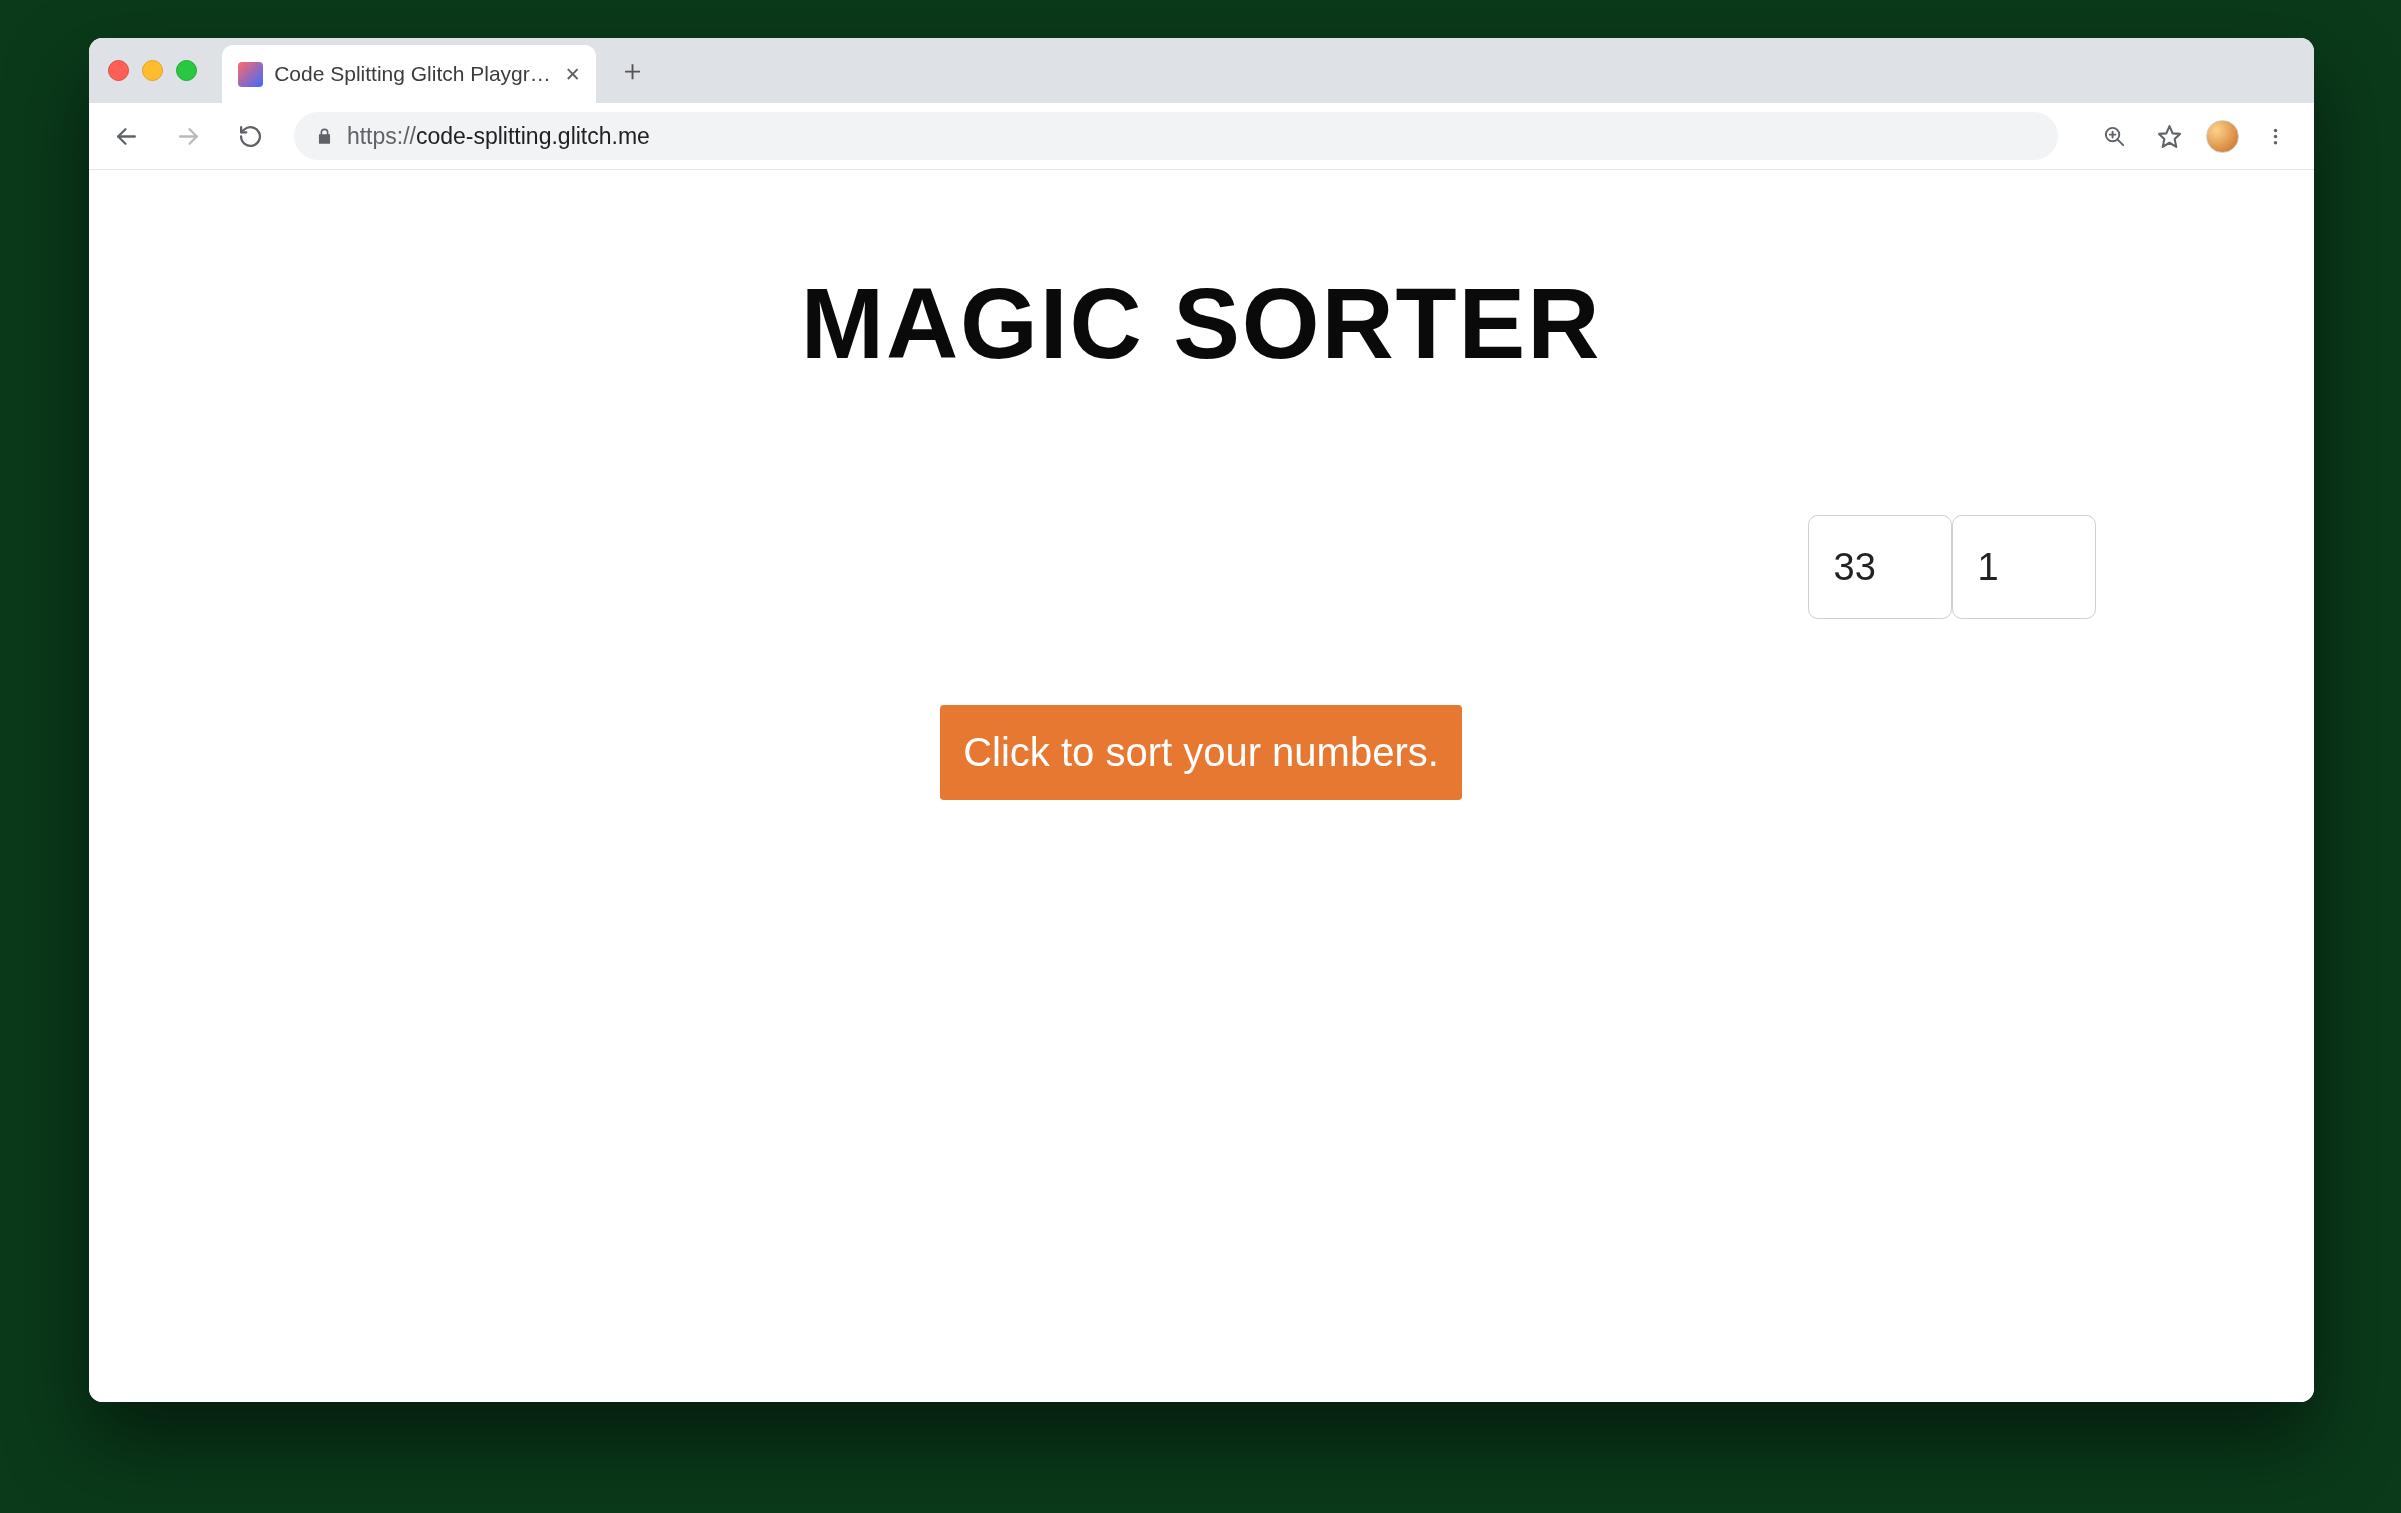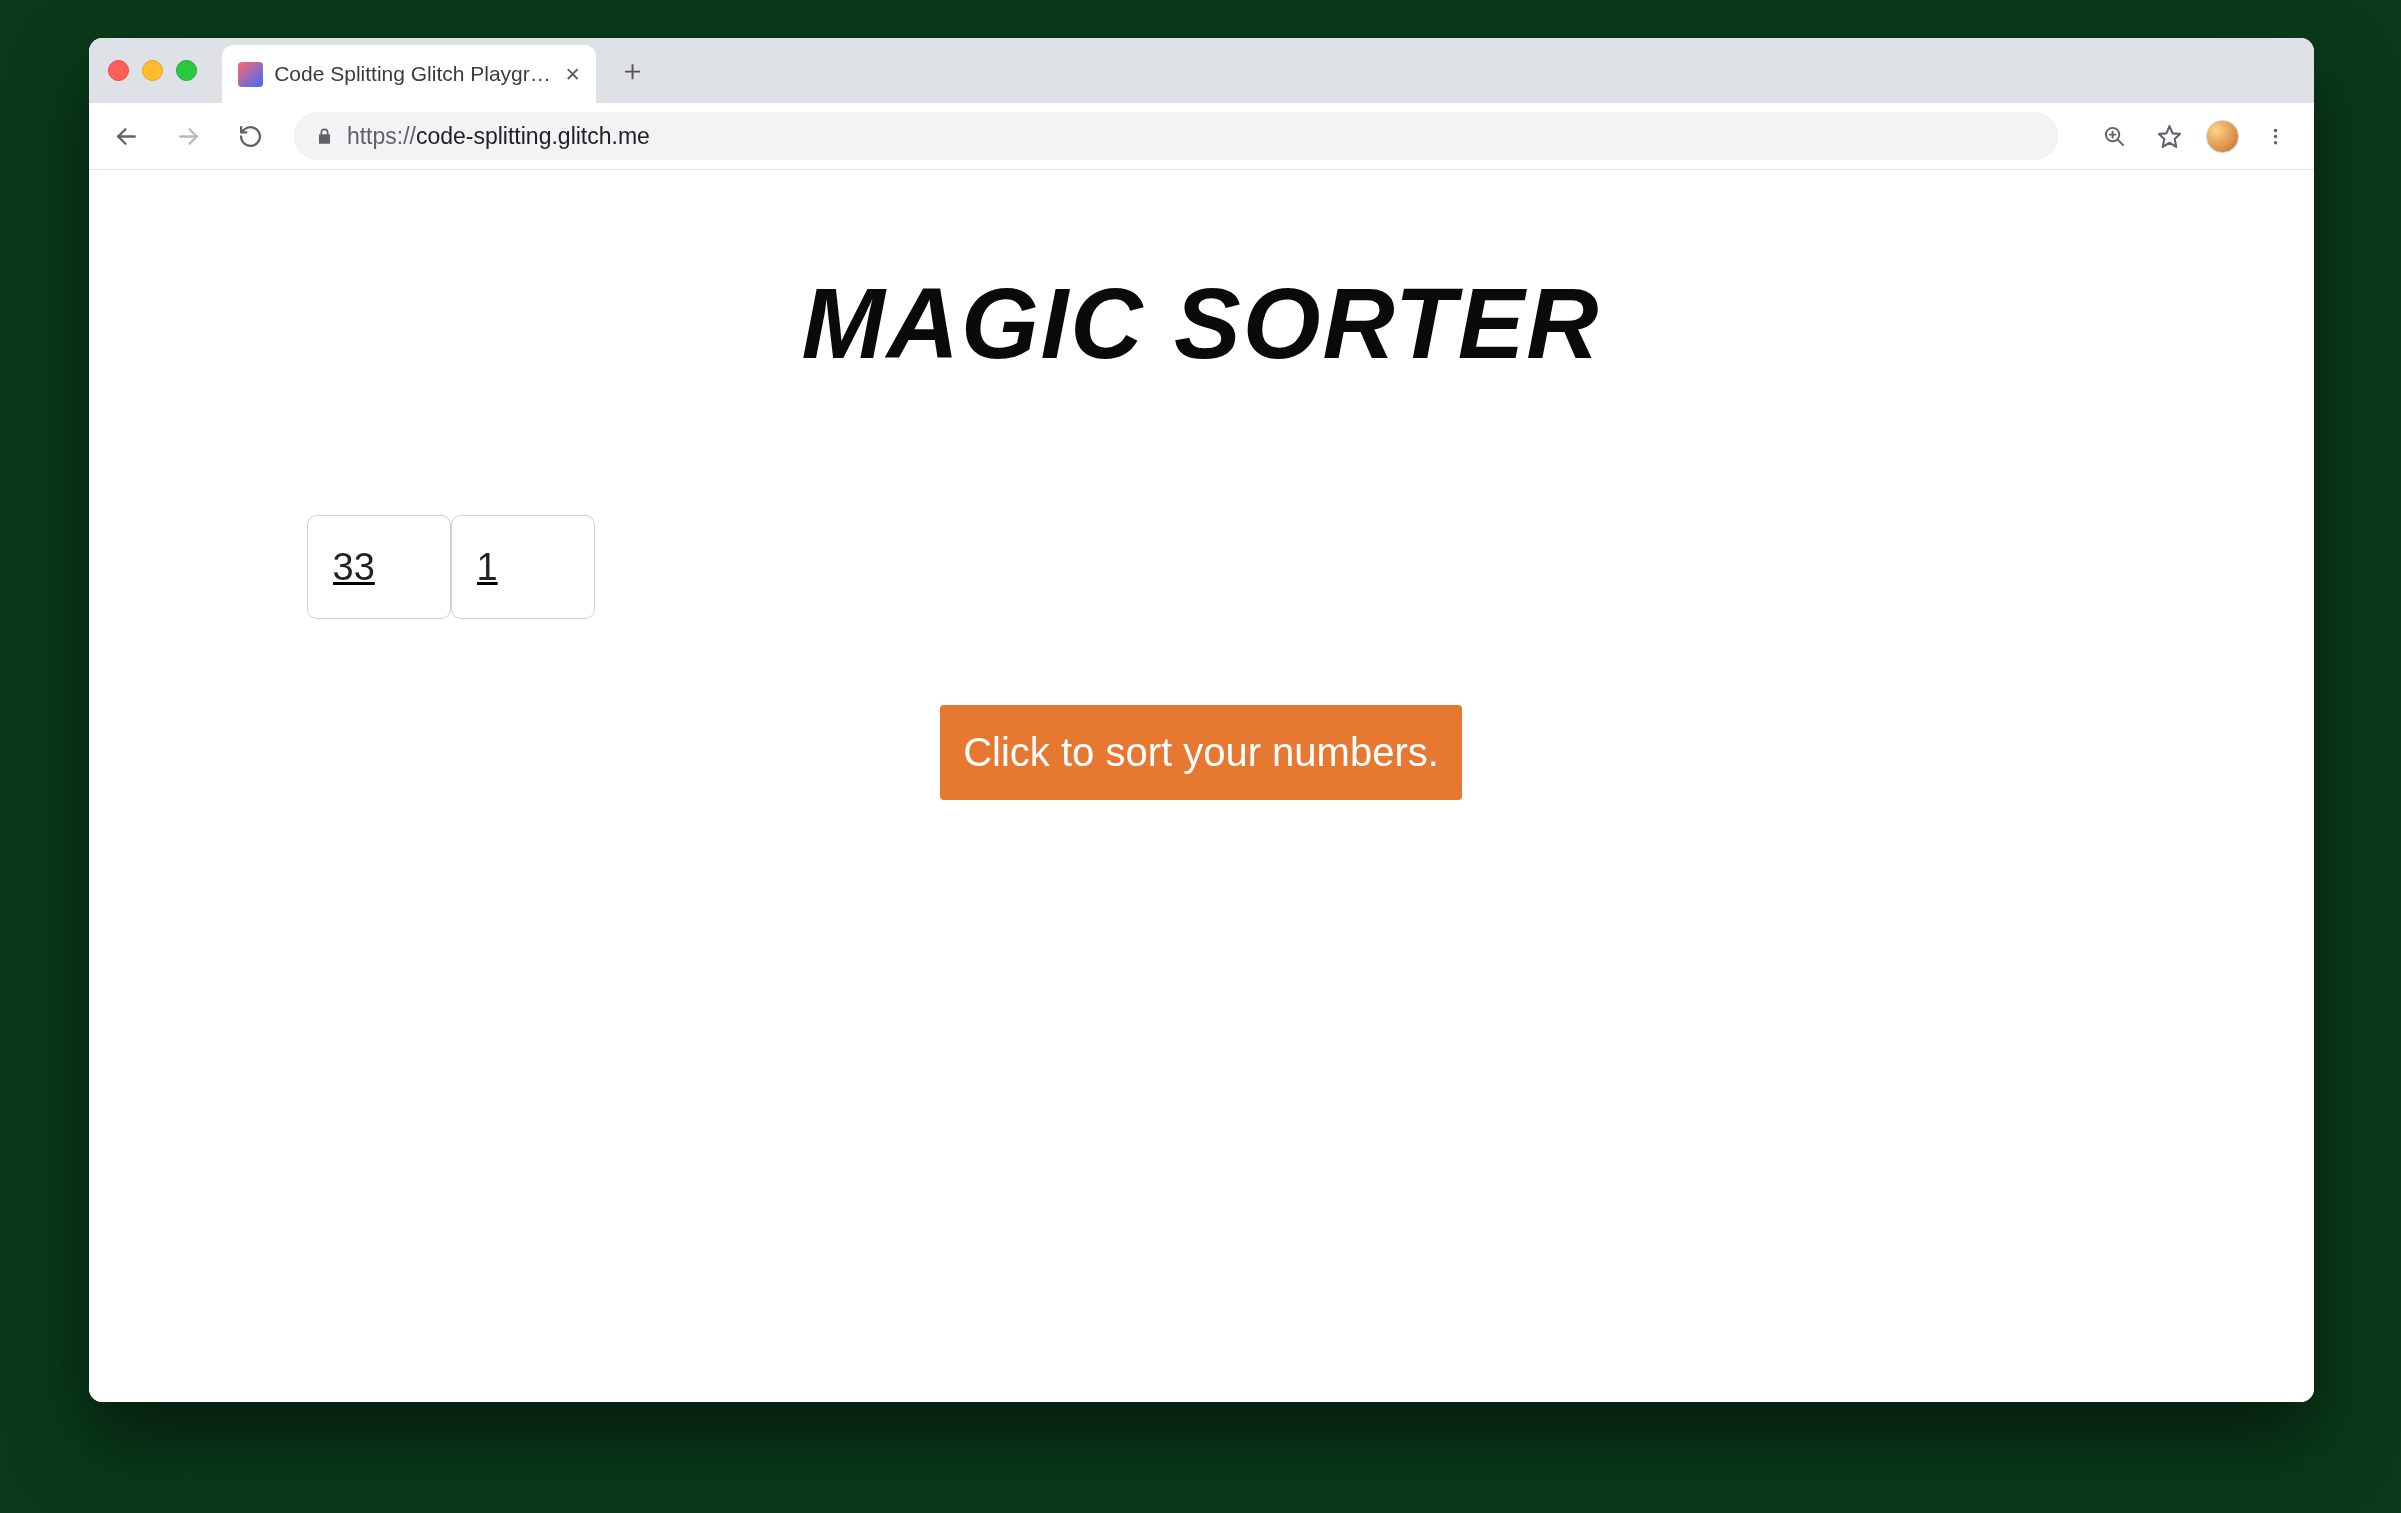--- a/index.html
+++ b/index.html
@@ -101,28 +101,26 @@
     flex:1;
     background:#fff;
     padding-top: 96px;
   }
   .page h1 {
     text-align:center;
     font-size: 100px;
     font-weight: 800;
     letter-spacing: 1.9px;
     color:#0a0a0a;
-    font-style:italic;
   }
   .inputs-row {
     display:flex;
-    justify-content:flex-start;
+    justify-content:flex-end;
     width: 1789px;
     margin: 134px auto 0;
-    text-decoration: underline;
   }
   .num-input {
     width:144px;
     height:104px;
     border:1.9px solid #cfcfcf;
     border-radius:9.6px;
     font-size:38px;
     padding:0 25px;
     color:#222;
     background:#fff;

